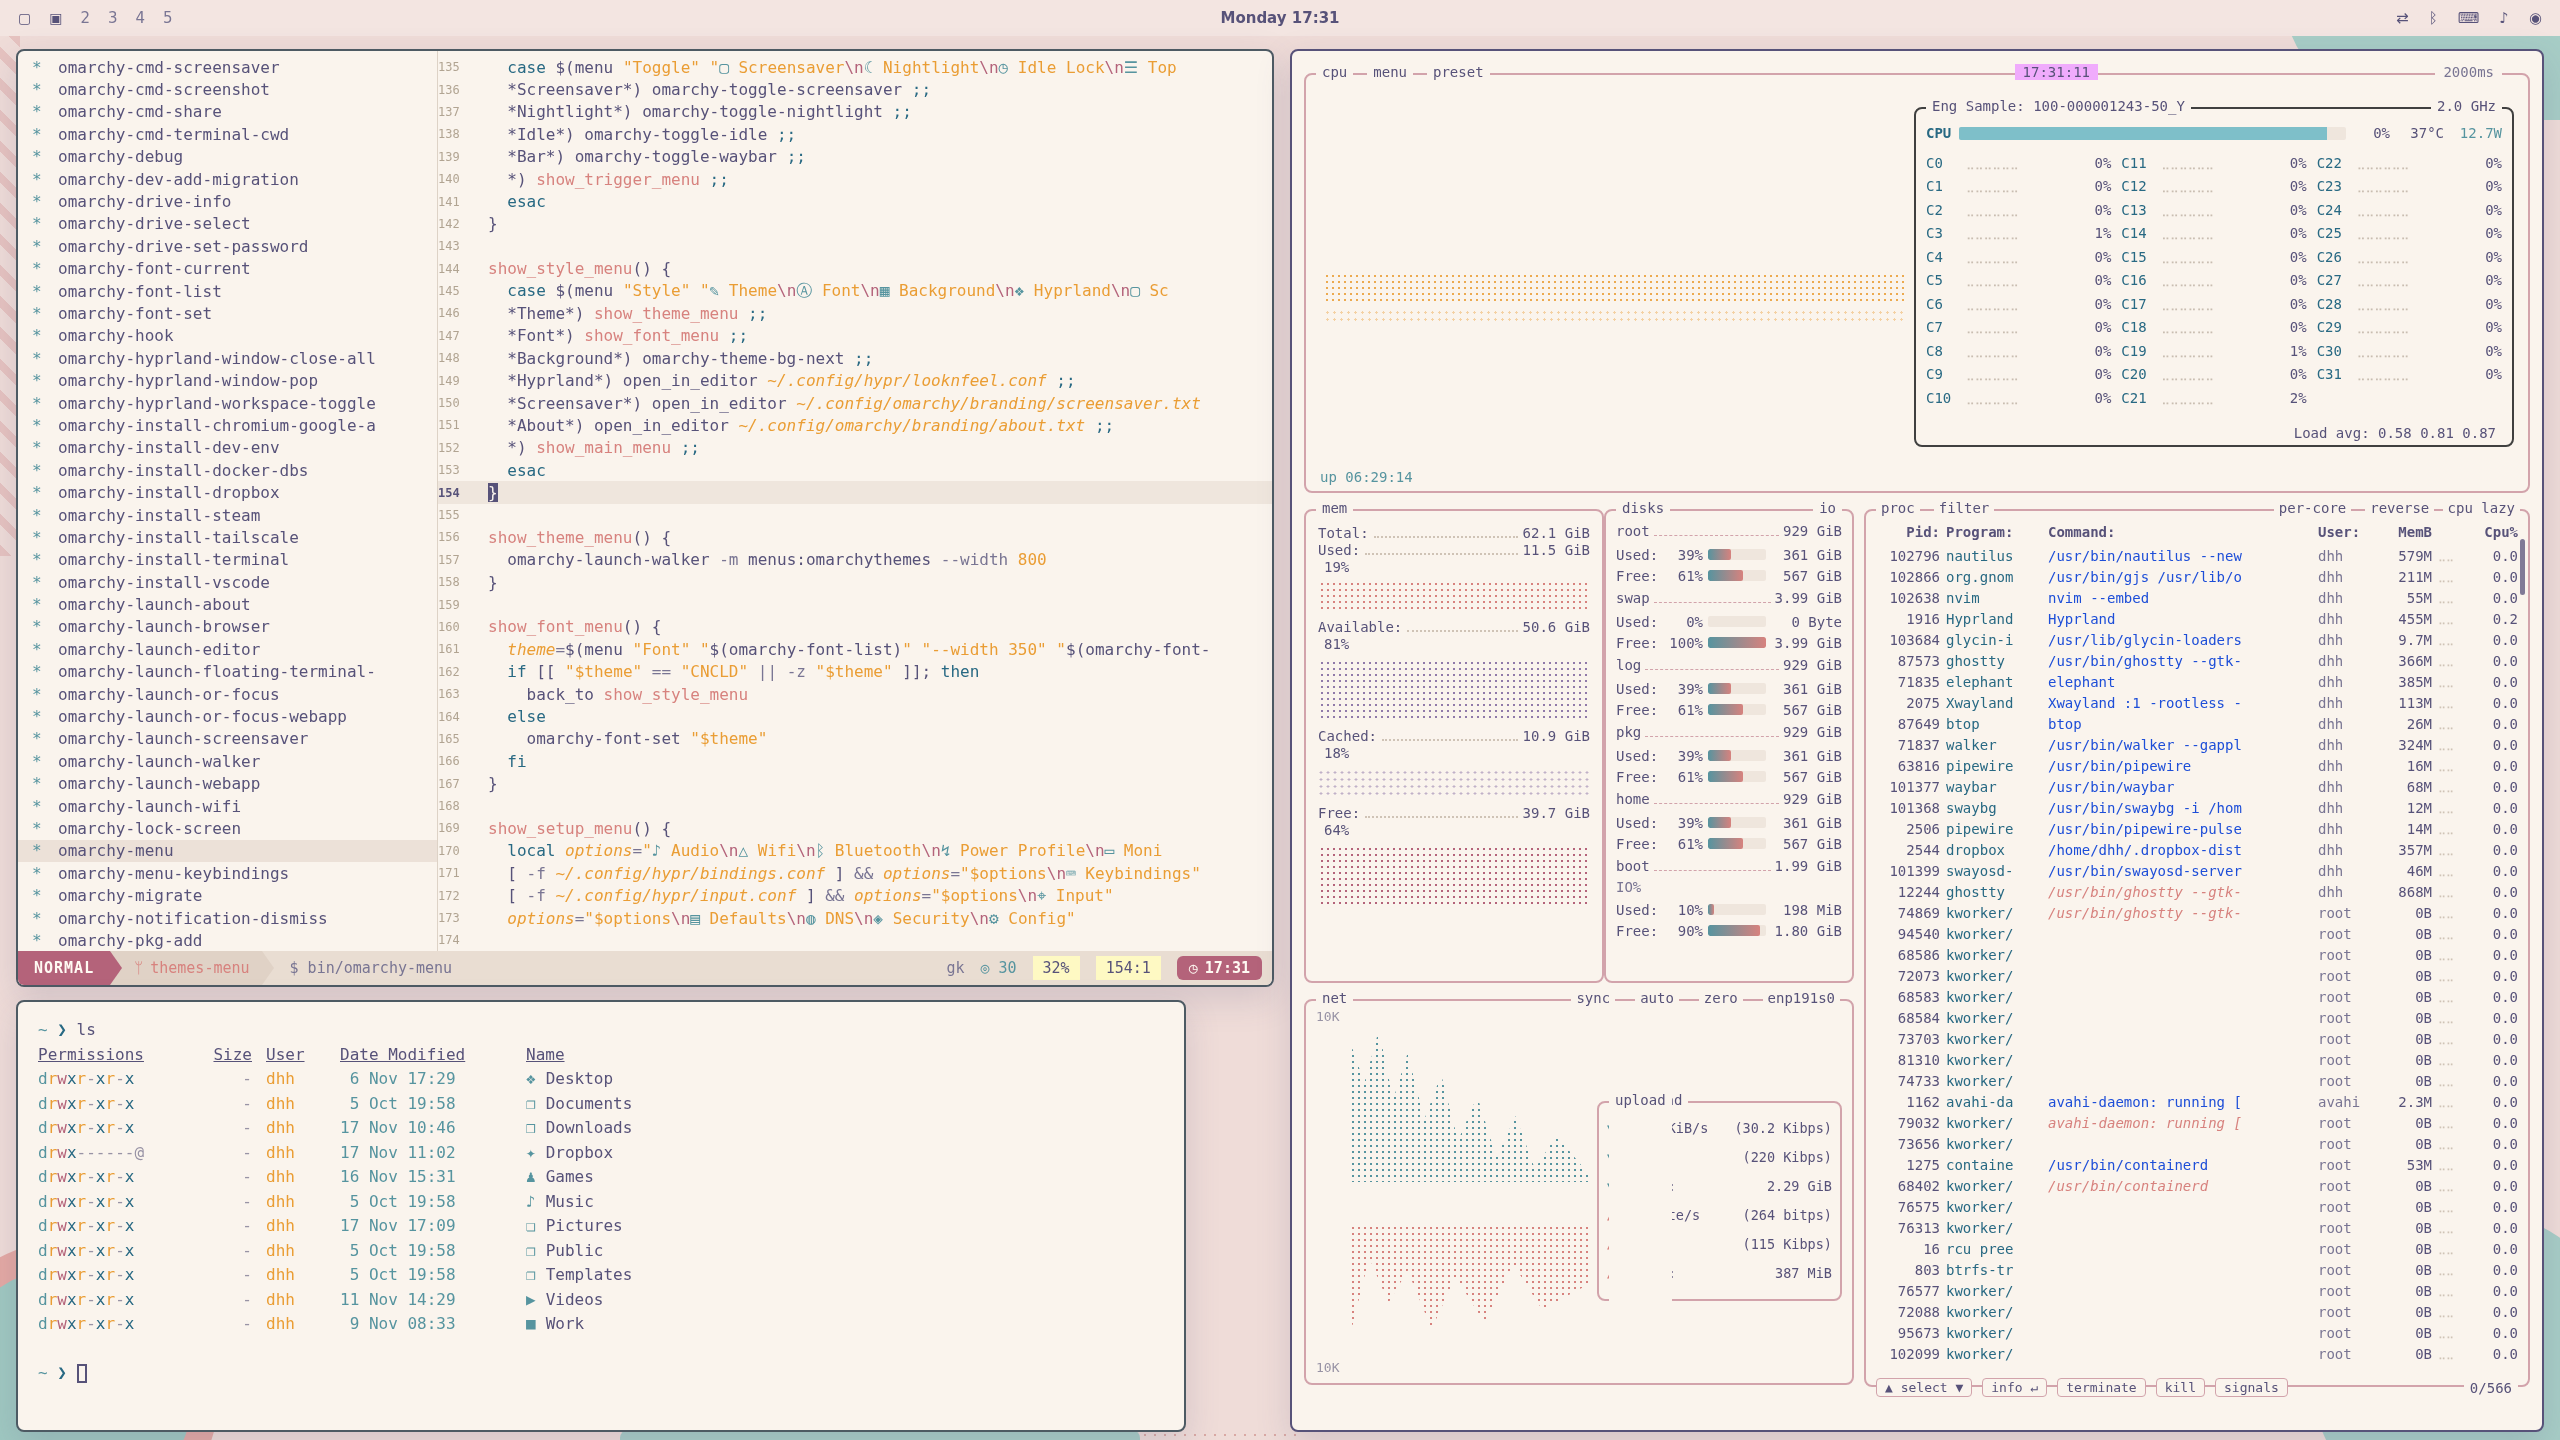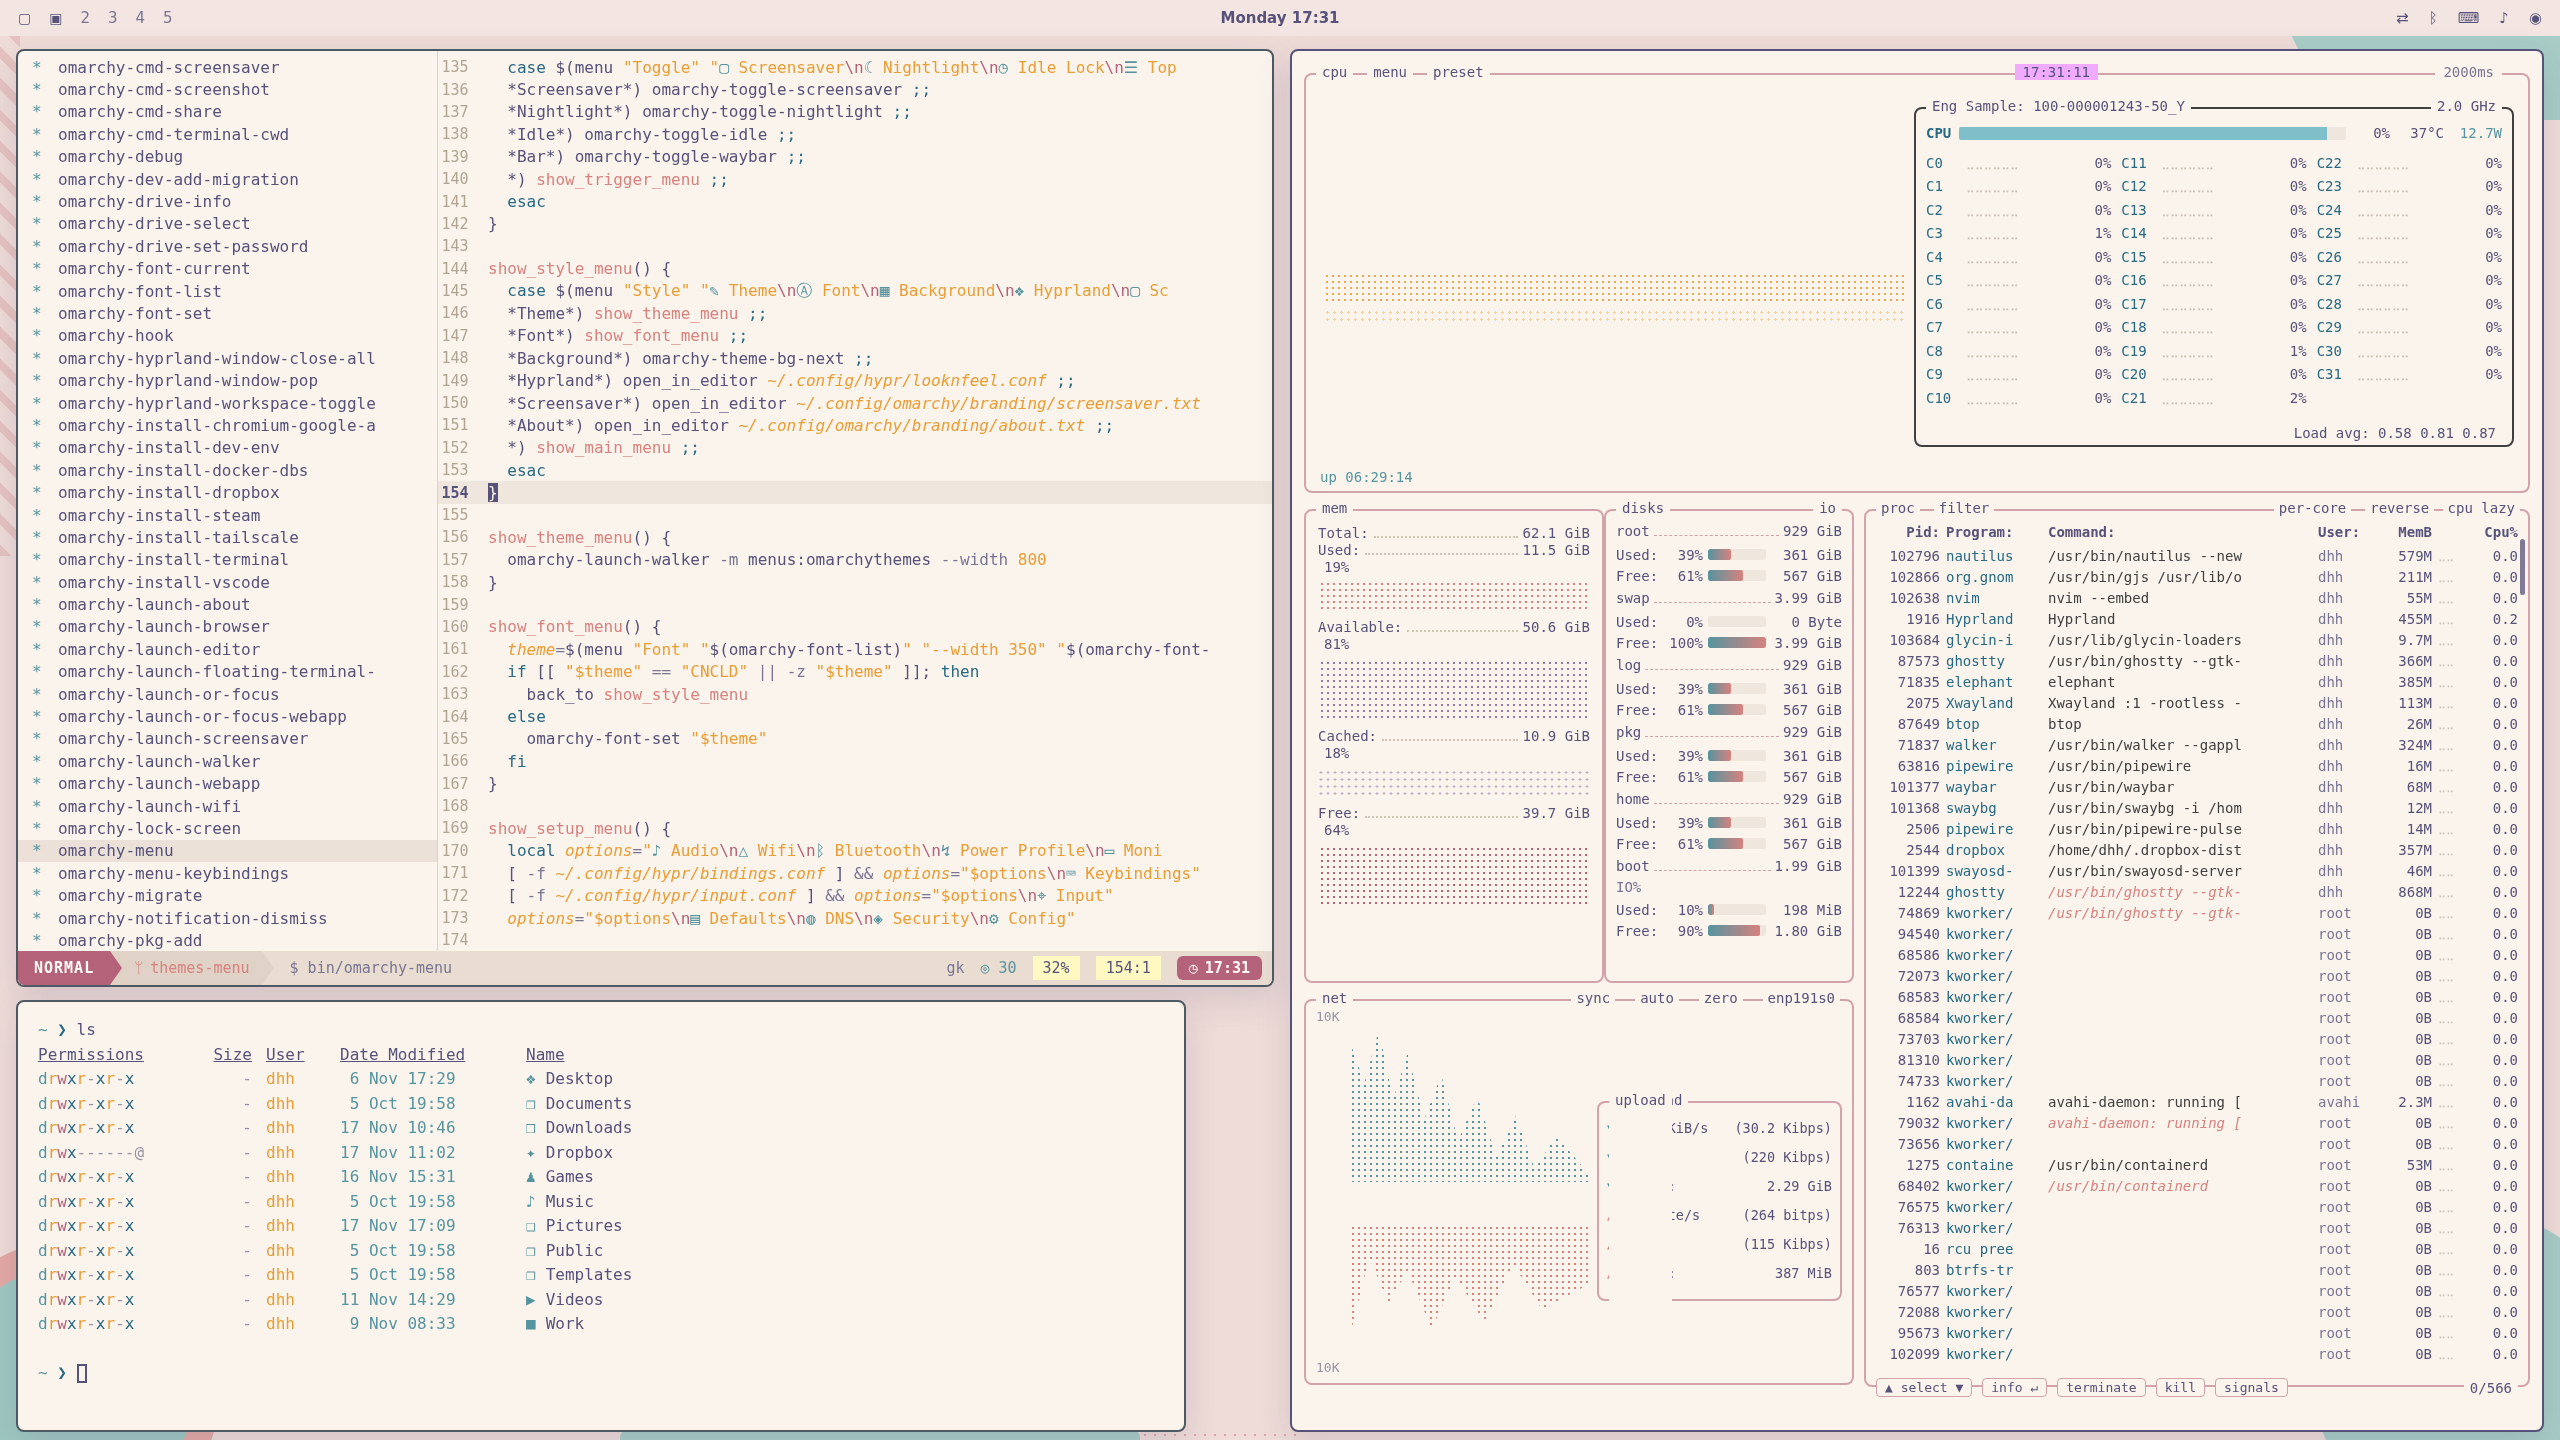--- a/index.html
+++ b/index.html
@@ -36,21 +36,21 @@
   
   .editor { left:16px; top:49px; width:1258px; height:938px; display:flex; flex-direction:column; font-size:16px; }
   .ed-body { flex:1; display:flex; overflow:hidden; }
   .filelist { width:420px; padding-top:5px; border-right:1px solid #ddd2c6; overflow:hidden; }
   .fitem { height:22.4px; display:flex; align-items:center; padding-left:14px; white-space:pre; }
   .fitem .fstar { color:#56949f; width:26px; }
   .fitem .fname { color:#575279; }
   .factive { background:#ece1d8; }
   .codepane { flex:1; padding-top:5px; overflow:hidden; }
   .cline { height:22.4px; display:flex; align-items:center; white-space:pre; }
-  .lnum { width:50px; padding-right:16px; text-align:center; color:#b1a492; flex:none; font-size:15px; }
+  .lnum { width:50px; padding-right:16px; text-align:left; color:#b1a492; flex:none; font-size:12px; }
   .ccur { background:#efe6dd; }
   .ccur .lnum { color:#575279; font-weight:bold; }
   .ctext { white-space:pre; }
   .tk-kw { color:#286983;margin-top:40px; }
   .tk-fn { color:#d7827e; }
   .tk-st { color:#ea9d34; }
   .tk-es { color:#b4637a; }
   .tk-ic { color:#56949f; }
   .tk-tx { color:#575279; }
   .tk-op { color:#797593; }
@@ -176,21 +176,21 @@
   .proclabels-l span { background:#faf4ed; padding:0 5px; }
   .proclabels-r { position:absolute; top:-11px; right:36px; display:flex; gap:14px; }
   .proclabels-r span { background:#faf4ed; padding:0 5px; }
   .psort { position:absolute; top:-11px; right:8px; background:#faf4ed; padding:0 5px; color:#575279; }
   .pgrid { display:grid; grid-template-columns:64px 96px 1fr 56px 52px 30px 44px; column-gap:6px; align-items:center; }
   .phead { margin:10px 10px 0; font-weight:bold; color:#575279; height:22px; }
   .procrows { margin:2px 10px 0; }
   .prow { height:21px; }
   .ppid { text-align:right; color:#575279; }
   .pprog { color:#286983; overflow:hidden; white-space:nowrap; }
-  .pcmd { color:#404040; overflow:hidden; white-space:nowrap; }
+  .pcmd { color:#1d4ed8; overflow:hidden; white-space:nowrap; }
   .pdim { color:#d7827e; font-style:italic; }
   .puser { color:#797593; overflow:hidden; }
   .pmem { text-align:right; color:#575279; }
   .pdots { color:#cfc3b6; font-size:11px; overflow:hidden; }
   .pcpu { text-align:right; color:#575279; }
   .pscroll { position:absolute; right:3px; top:28px; width:5px; height:820px; }
   .pthumb { width:5px; height:56px; background:#575279; border-radius:3px; opacity:.75; }
   .pfoot { position:absolute; bottom:-12px; left:10px; display:flex; gap:10px; }
   .fbtn { background:#faf4ed; border:1px solid #d2a3ab; border-radius:4px; padding:1px 8px; color:#575279; font-size:13px; }
   .pcount { position:absolute; bottom:-11px; right:10px; background:#faf4ed; padding:0 6px; color:#575279; }

